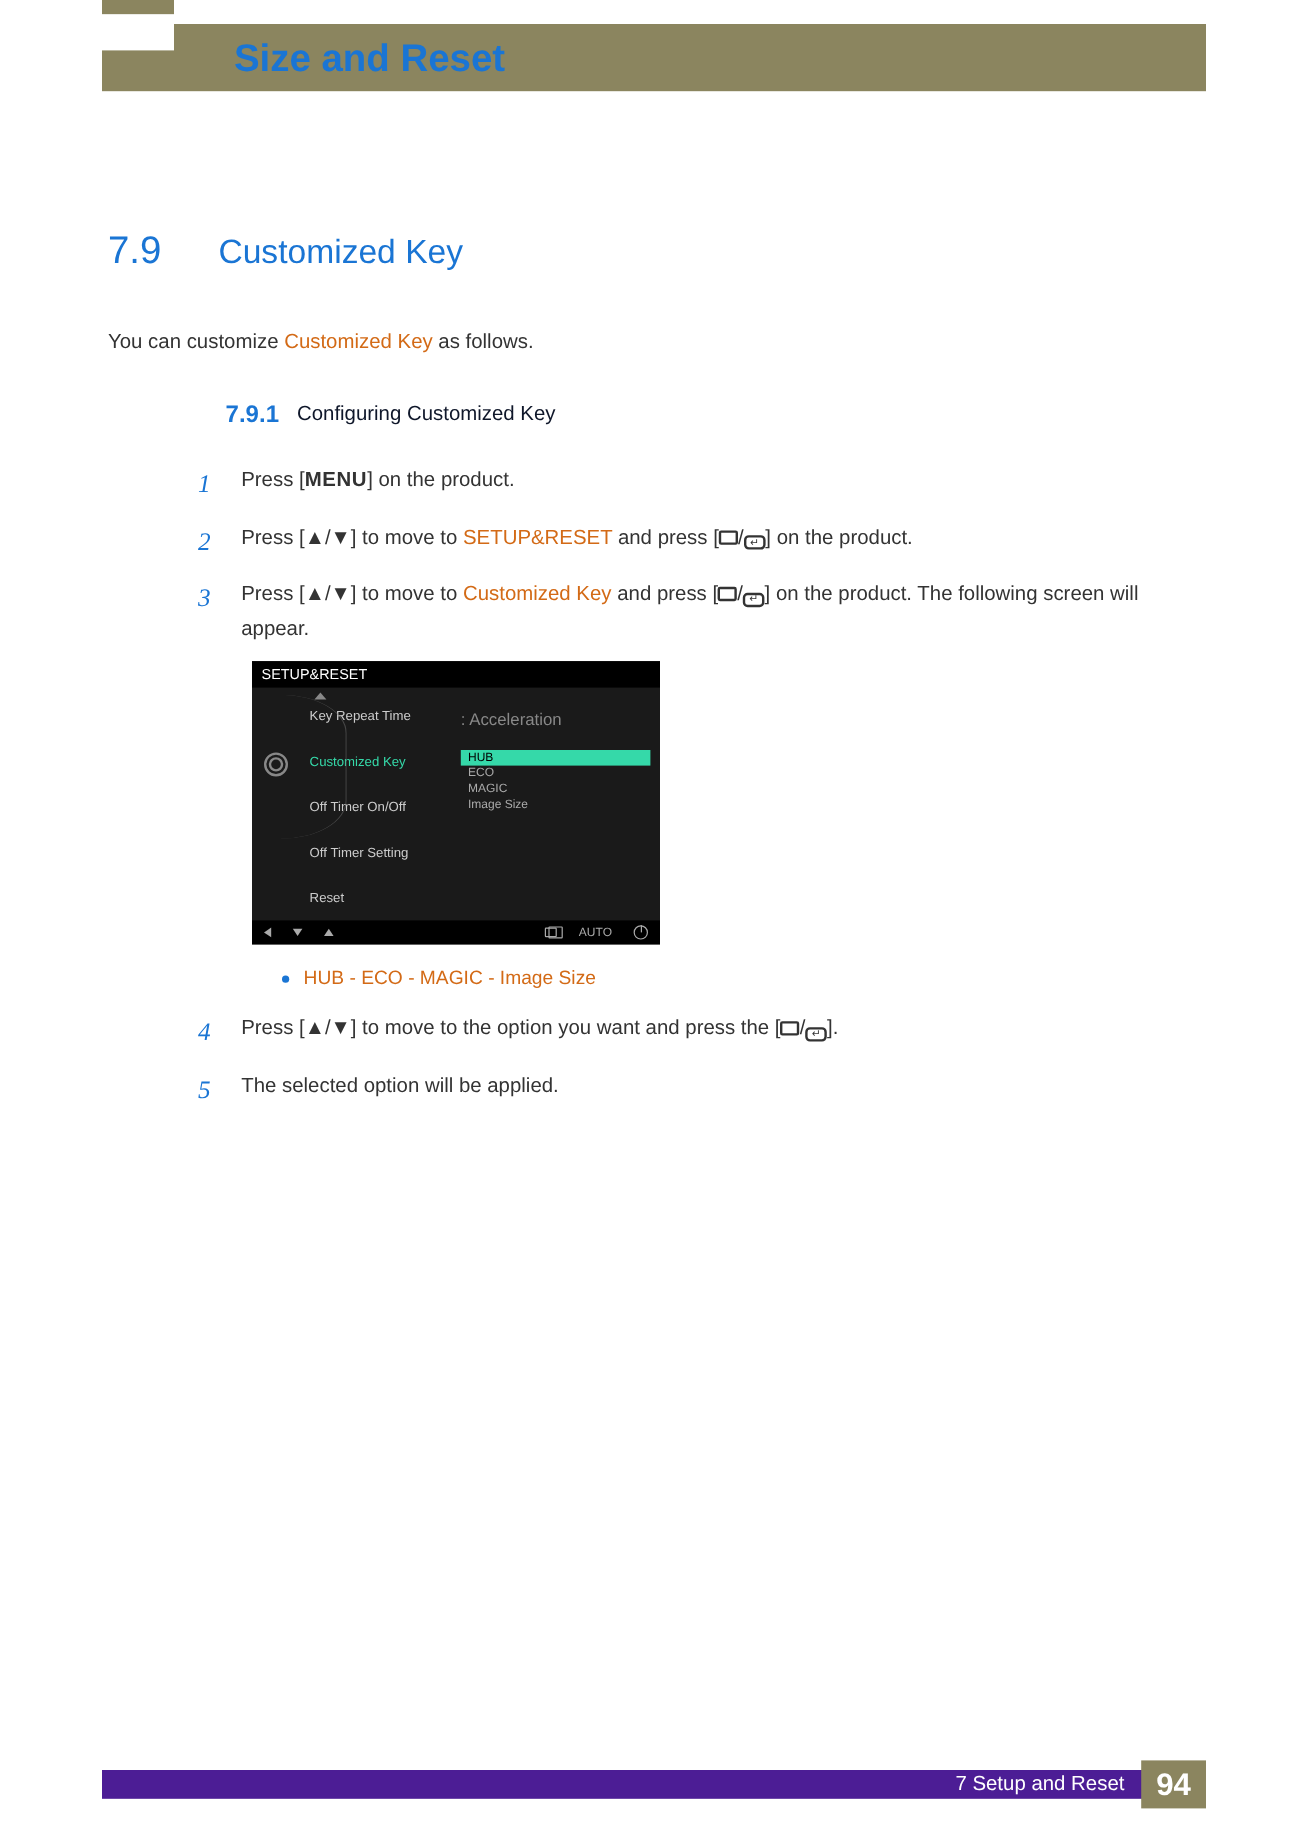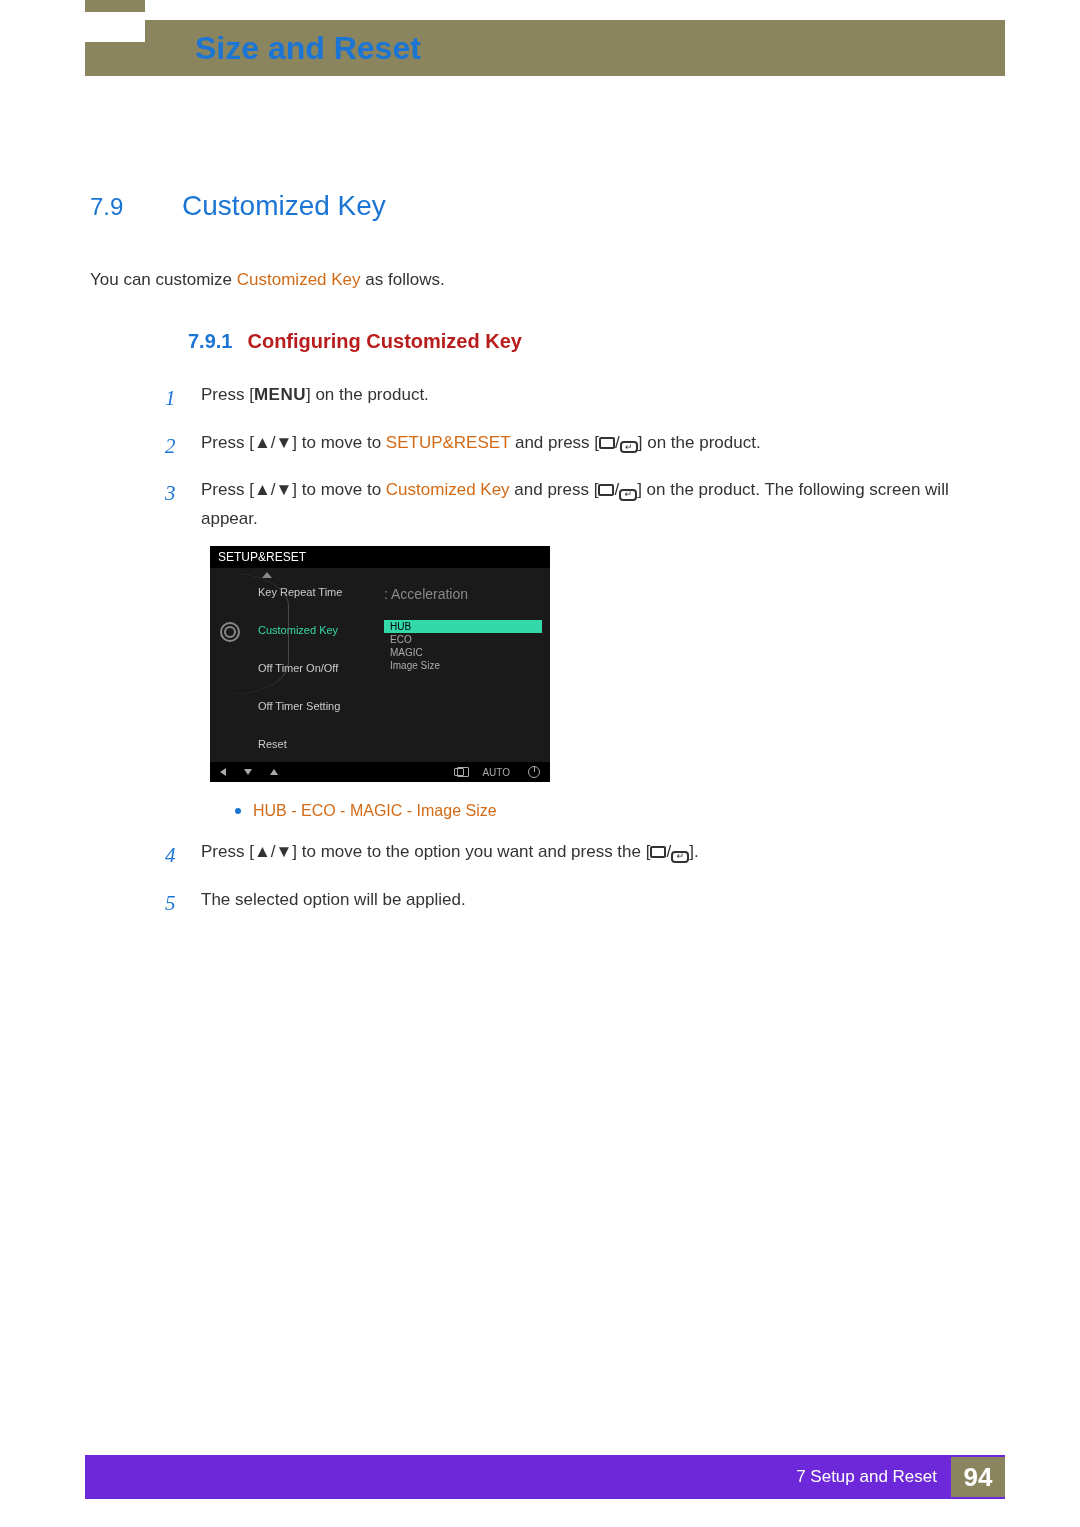--- a/index.html
+++ b/index.html
@@ -49,36 +49,36 @@
     right: 90px;
   }
   .sec-row {
     display: flex;
     align-items: baseline;
     gap: 40px;
     margin-bottom: 48px;
   }
   .sec-num {
     color: #1a75d4;
-    font-size: 24px;
+    font-size: 32px;
     min-width: 52px;
   }
   .sec-title {
     color: #1a75d4;
     font-size: 28px;
     font-weight: normal;
   }
   .intro {
     font-size: 17px;
     margin-bottom: 40px;
   }
   .hl { color: #d36a16; }
   .sub-row { display:flex; gap:15px; margin-left:98px; margin-bottom:28px; }
   .sub-num { color:#1a75d4; font-size:20px; font-weight:bold; }
-  .sub-title { color:#b91c1c; font-size:20px; font-weight:bold; }
+  .sub-title { color:#0f172a; font-size:17px; font-weight:normal; }
   ol.steps { list-style:none; margin:0 0 0 75px; padding:0; }
   ol.steps li { display:flex; gap:18px; font-size:17px; line-height:1.7; margin-bottom:12px; }
   .step-num { color:#1a75d4; font-style:italic; font-family:"Times New Roman", serif; font-size:21px; min-width:18px; }
   .step-body { flex:1; }
   .menu-word { font-family: Arial; font-weight: 550; letter-spacing: 0.5px; }
 
   .icon-rect { display:inline-block; width:16px; height:12px; border:2px solid #333; border-radius:2px; vertical-align:-1px; }
   .icon-osd { display:inline-flex; width:18px; height:12px; border:2px solid #333; border-radius:4px; vertical-align:-2px; align-items:center; justify-content:center; font-size:9px; line-height:1; }
   .icon-osd::after{ content:"↵"; }
 
@@ -123,22 +123,22 @@
   .bbox{ width:10px; height:8px; border:1px solid #aaa; border-radius:1px; position:relative;}
   .bbox.two::after{ content:""; position:absolute; width:10px;height:8px;border:1px solid #aaa; left:2px; top:-2px; border-radius:1px;}
   .auto-lbl{ font-size:10px; color:#aaa; }
   .pwr{ width:12px;height:12px;border:1px solid #aaa;border-radius:50%;position:relative;}
   .pwr::after{content:"";position:absolute;width:1px;height:6px;background:#aaa;left:5px;top:-1px;}
 
   .bul-row{ margin:18px 0 18px 145px; display:flex; align-items:center; gap:12px; font-size:16px;}
   .dot{ width:6px;height:6px;background:#1a75d4;border-radius:50%; }
 
   .footer{
-    position:absolute; bottom:28px; left:85px; right:75px; height:44px;
-    background:#6d28d9; display:flex; align-items:center; justify-content:flex-end;
+    position:absolute; bottom:28px; left:85px; right:75px; height:24px;
+    background:#4c1d95; display:flex; align-items:center; justify-content:flex-end;
   }
   .footer .chap{ color:#fff; font-size:17px; padding-right:14px; }
   .footer .pg{
     background:#8b855f; color:#fff; font-size:26px; font-weight:bold;
     width:54px; height:40px; display:flex; align-items:center; justify-content:center;
   }
 </style>
 </head>
 <body>
 

